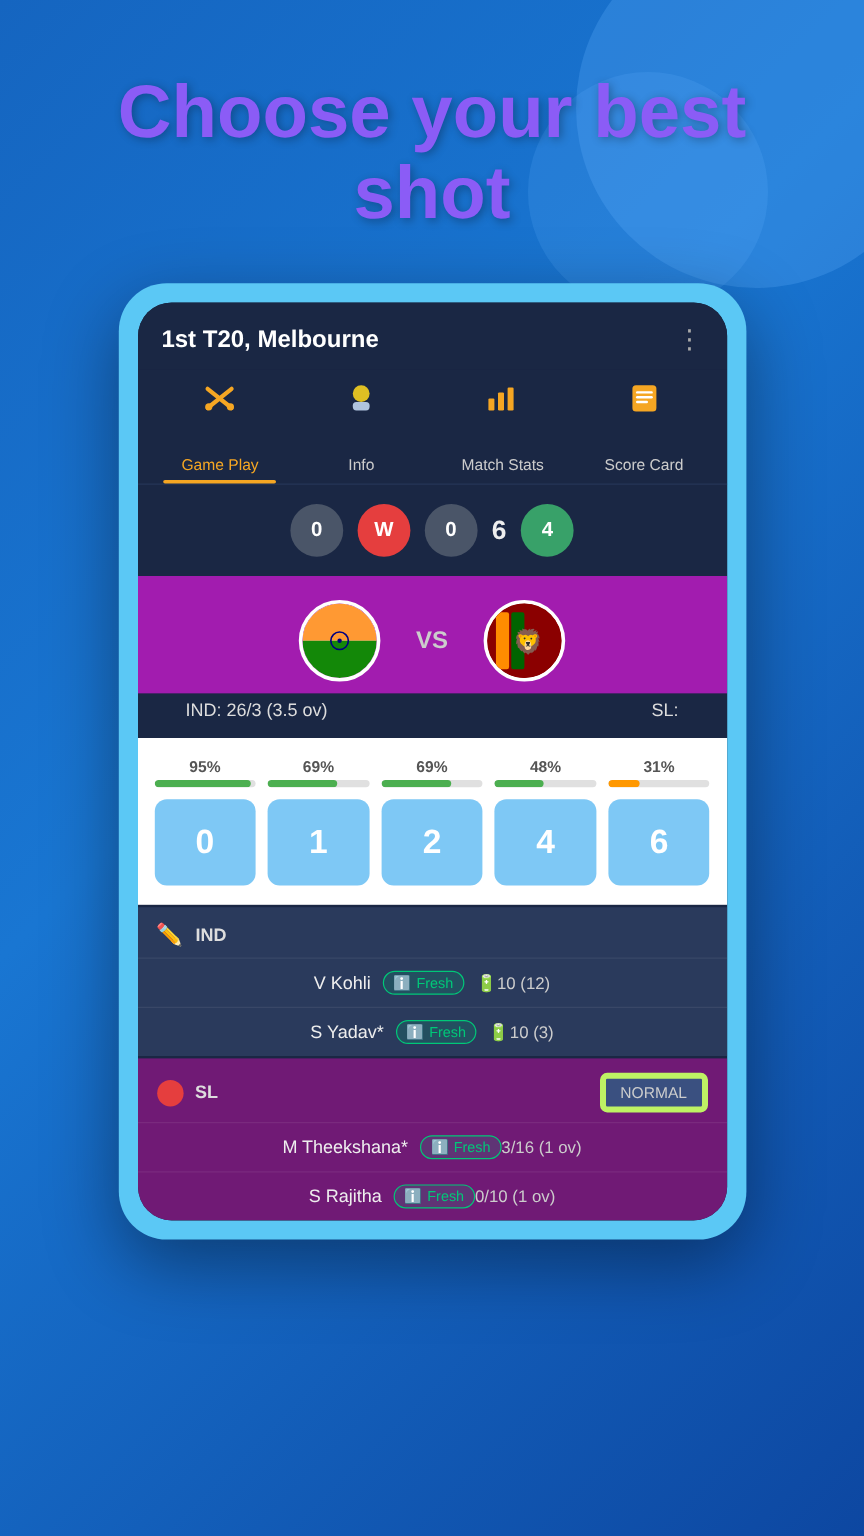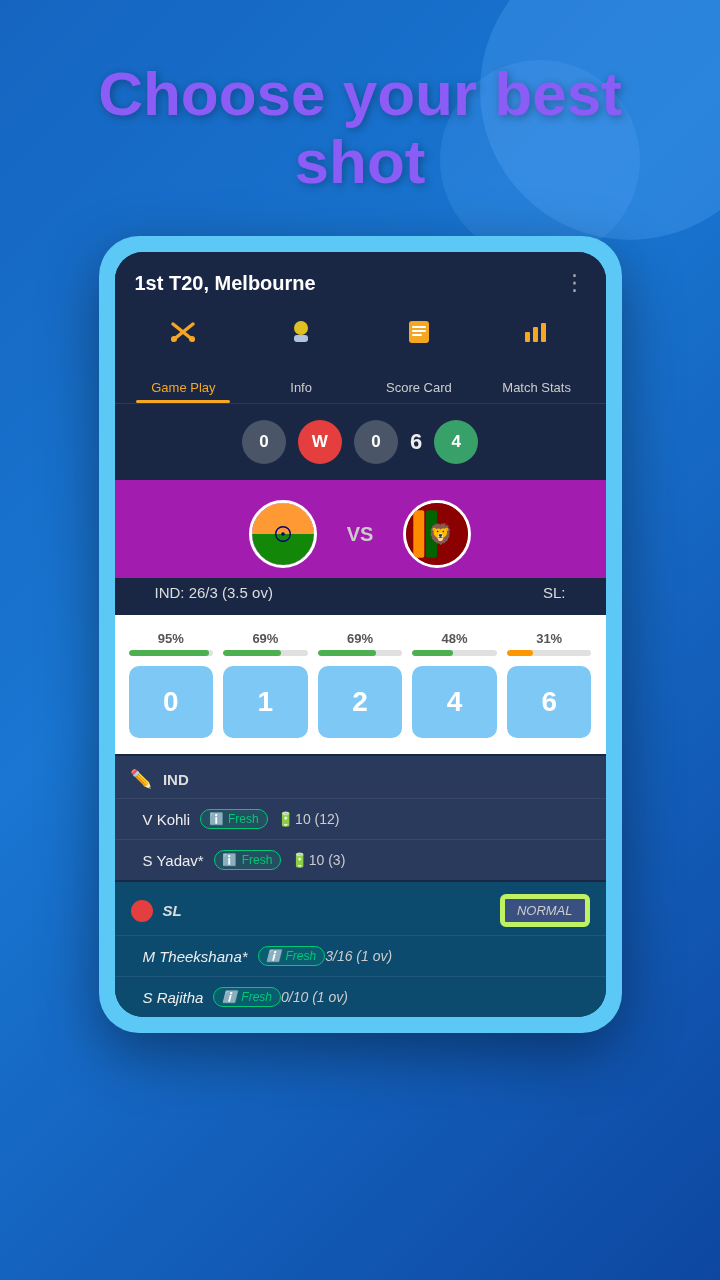--- a/index.html
+++ b/index.html
@@ -250,21 +250,21 @@
       padding: 12px 16px 8px;
       color: #ddd;
       font-size: 15px;
       font-weight: 600;
     }
     .section-icon {
       font-size: 18px;
     }
     .player-row {
       display: flex;
-      justify-content: flex-start;
+      justify-content: center;
       align-items: center;
       padding: 10px 28px;
       border-top: 1px solid rgba(255,255,255,0.07);
     }
     .player-left {
       display: flex;
       align-items: center;
       gap: 10px;
     }
     .player-name {
@@ -285,23 +285,22 @@
     .battery-icon {
       font-size: 14px;
     }
     .player-score {
       color: #ccc;
       font-size: 14px;
     }
 
     
     .sl-section {
-      background: #0c4a6e;
+      background: #701a75;
       margin-top: 2px;
-      font-style: italic;
     }
     .sl-header {
       display: flex;
       align-items: center;
       justify-content: space-between;
       padding: 12px 16px 8px;
     }
     .sl-left {
       display: flex;
       align-items: center;
@@ -380,37 +379,37 @@
           <svg width="32" height="28" viewBox="0 0 32 28">
             <circle cx="16" cy="10" r="7" fill="#f5d020" opacity="0.9"></circle>
             <rect x="9" y="17" width="14" height="7" rx="3" fill="#b0c4de"></rect>
           </svg>
         </span>
         <span class="nav-tab-label">Info</span>
       </div>
       <div class="nav-tab">
         <span class="nav-tab-icon">
           <svg width="32" height="28" viewBox="0 0 32 28">
+            <rect x="4" y="14" width="5" height="10" rx="1" fill="#f5a623"></rect>
+            <rect x="12" y="9" width="5" height="15" rx="1" fill="#f5a623"></rect>
+            <rect x="20" y="5" width="5" height="19" rx="1" fill="#f5a623"></rect>
+          </svg>
+        </span>
+        <span class="nav-tab-label">Match Stats</span>
+      </div>
+      <div class="nav-tab">
+        <span class="nav-tab-icon">
+          <svg width="32" height="28" viewBox="0 0 32 28">
             <rect x="6" y="3" width="20" height="22" rx="3" fill="#f5a623"></rect>
             <rect x="9" y="8" width="14" height="2" rx="1" fill="white"></rect>
             <rect x="9" y="12" width="14" height="2" rx="1" fill="white"></rect>
             <rect x="9" y="16" width="10" height="2" rx="1" fill="white"></rect>
           </svg>
         </span>
         <span class="nav-tab-label">Score Card</span>
-      </div>
-      <div class="nav-tab">
-        <span class="nav-tab-icon">
-          <svg width="32" height="28" viewBox="0 0 32 28">
-            <rect x="4" y="14" width="5" height="10" rx="1" fill="#f5a623"></rect>
-            <rect x="12" y="9" width="5" height="15" rx="1" fill="#f5a623"></rect>
-            <rect x="20" y="5" width="5" height="19" rx="1" fill="#f5a623"></rect>
-          </svg>
-        </span>
-        <span class="nav-tab-label">Match Stats</span>
       </div>
     </div>
 
     <div class="ball-row">
       <div class="ball ball-grey">0</div>
       <div class="ball ball-wicket">W</div>
       <div class="ball ball-grey">0</div>
       <span class="ball-number">6</span>
       <div class="ball ball-green">4</div>
     </div>

